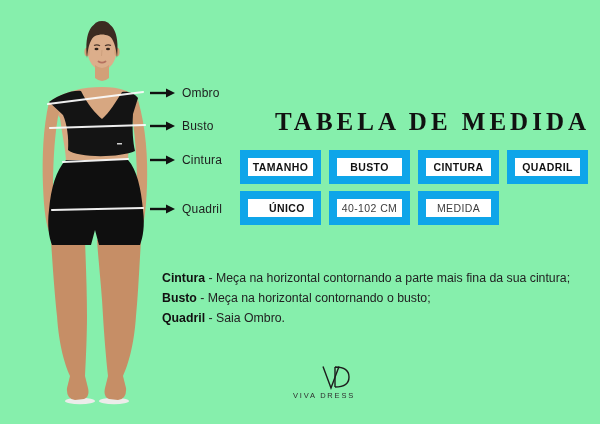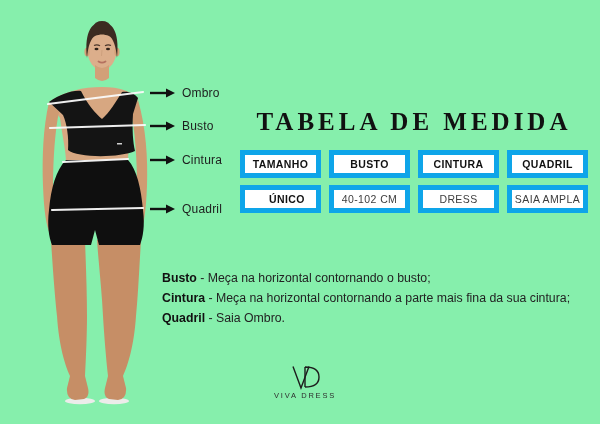--- a/index.html
+++ b/index.html
@@ -4,39 +4,39 @@
 <style>
   html,body{margin:0;padding:0;background:#fff;}
   .canvas{
     position:relative;width:600px;height:424px;background:#86efac;overflow:hidden;
     font-family:"Liberation Sans","DejaVu Sans",sans-serif;color:#1a1a1a;
   }
   .model{position:absolute;left:25px;top:18px;width:150px;height:390px;}
   .pointer{position:absolute;left:149px;height:14px;display:flex;align-items:center;gap:6px;}
   .pointer .plabel{font-size:12px;font-weight:500;color:#1d1d1d;letter-spacing:.2px;}
   .title{
-    position:absolute;left:238px;top:108px;width:352px;margin:0;text-align:center;
+    position:absolute;left:238px;top:108px;width:352px;margin:0;text-align:right;
     font-family:"Liberation Serif","DejaVu Serif",serif;font-weight:700;
     font-size:25px;letter-spacing:4px;color:#111;white-space:nowrap;
   }
   .size-table{
     position:absolute;left:240px;top:150px;width:348px;
     display:grid;grid-template-columns:repeat(4,1fr);column-gap:8px;row-gap:7px;
   }
   .cell{
-    border:5px solid #0ea5e9;height:18px;display:flex;align-items:center;justify-content:center;
+    border:8px solid #0ea5e9;height:18px;display:flex;align-items:center;justify-content:center;
     font-size:10.5px;letter-spacing:.4px;white-space:nowrap;background:#fff;
   }
   .cell.head{font-weight:700;color:#111;}
   .cell.val{font-weight:400;color:#3d3d3d;}
   .cell.val.strong{font-weight:700;color:#111;padding-left:13px;}
   .notes{position:absolute;left:162px;top:268px;width:436px;}
   .note-line{font-size:12.3px;line-height:20px;color:#222;white-space:nowrap;}
   .note-line b{color:#111;}
-  .logo{position:absolute;left:255px;top:364px;width:100px;display:flex;flex-direction:column;align-items:center;}
+  .logo{position:absolute;left:255px;top:364px;width:100px;display:flex;flex-direction:column;align-items:flex-end;}
   .brand{font-size:7.5px;letter-spacing:1.8px;color:#2e2e2e;margin-top:1px;white-space:nowrap;}
 </style>
 </head>
 <body>
 
 <div class="canvas">
 
   <svg class="model" viewBox="0 0 150 390" xmlns="http://www.w3.org/2000/svg">
 
     <ellipse cx="55" cy="383" rx="15" ry="3.2" fill="#ececea"></ellipse>
@@ -109,27 +109,26 @@
 
   <h1 class="title">TABELA DE MEDIDA</h1>
 
   <div class="size-table">
     <div class="cell head">TAMANHO</div>
     <div class="cell head">BUSTO</div>
     <div class="cell head">CINTURA</div>
     <div class="cell head">QUADRIL</div>
     <div class="cell val strong">ÚNICO</div>
     <div class="cell val">40-102 CM</div>
-    <div class="cell val">DRESS</div>
-    <div class="cell val">SAIA AMPLA</div>
+    <div class="cell val">MEDIDA</div>
   </div>
 
   <div class="notes">
+    <div class="note-line"><b>Cintura</b><span> - Meça na horizontal contornando a parte mais fina da sua cintura;</span></div>
     <div class="note-line"><b>Busto</b><span> - Meça na horizontal contornando o busto;</span></div>
-    <div class="note-line"><b>Cintura</b><span> - Meça na horizontal contornando a parte mais fina da sua cintura;</span></div>
     <div class="note-line"><b>Quadril</b><span> - Saia Ombro.</span></div>
   </div>
 
   <div class="logo">
     <svg width="40" height="26" viewBox="0 0 40 26">
       <polyline points="8,2.5 16,24 24,2.5" fill="none" stroke="#1c1c1c" stroke-width="1.4"></polyline>
       <path d="M20,3 L20,23 M20,3 C31,3 34,8 34,13 C34,18 31,23 20,23" fill="none" stroke="#1c1c1c" stroke-width="1.4"></path>
     </svg>
     <div class="brand">VIVA DRESS</div>
   </div>

